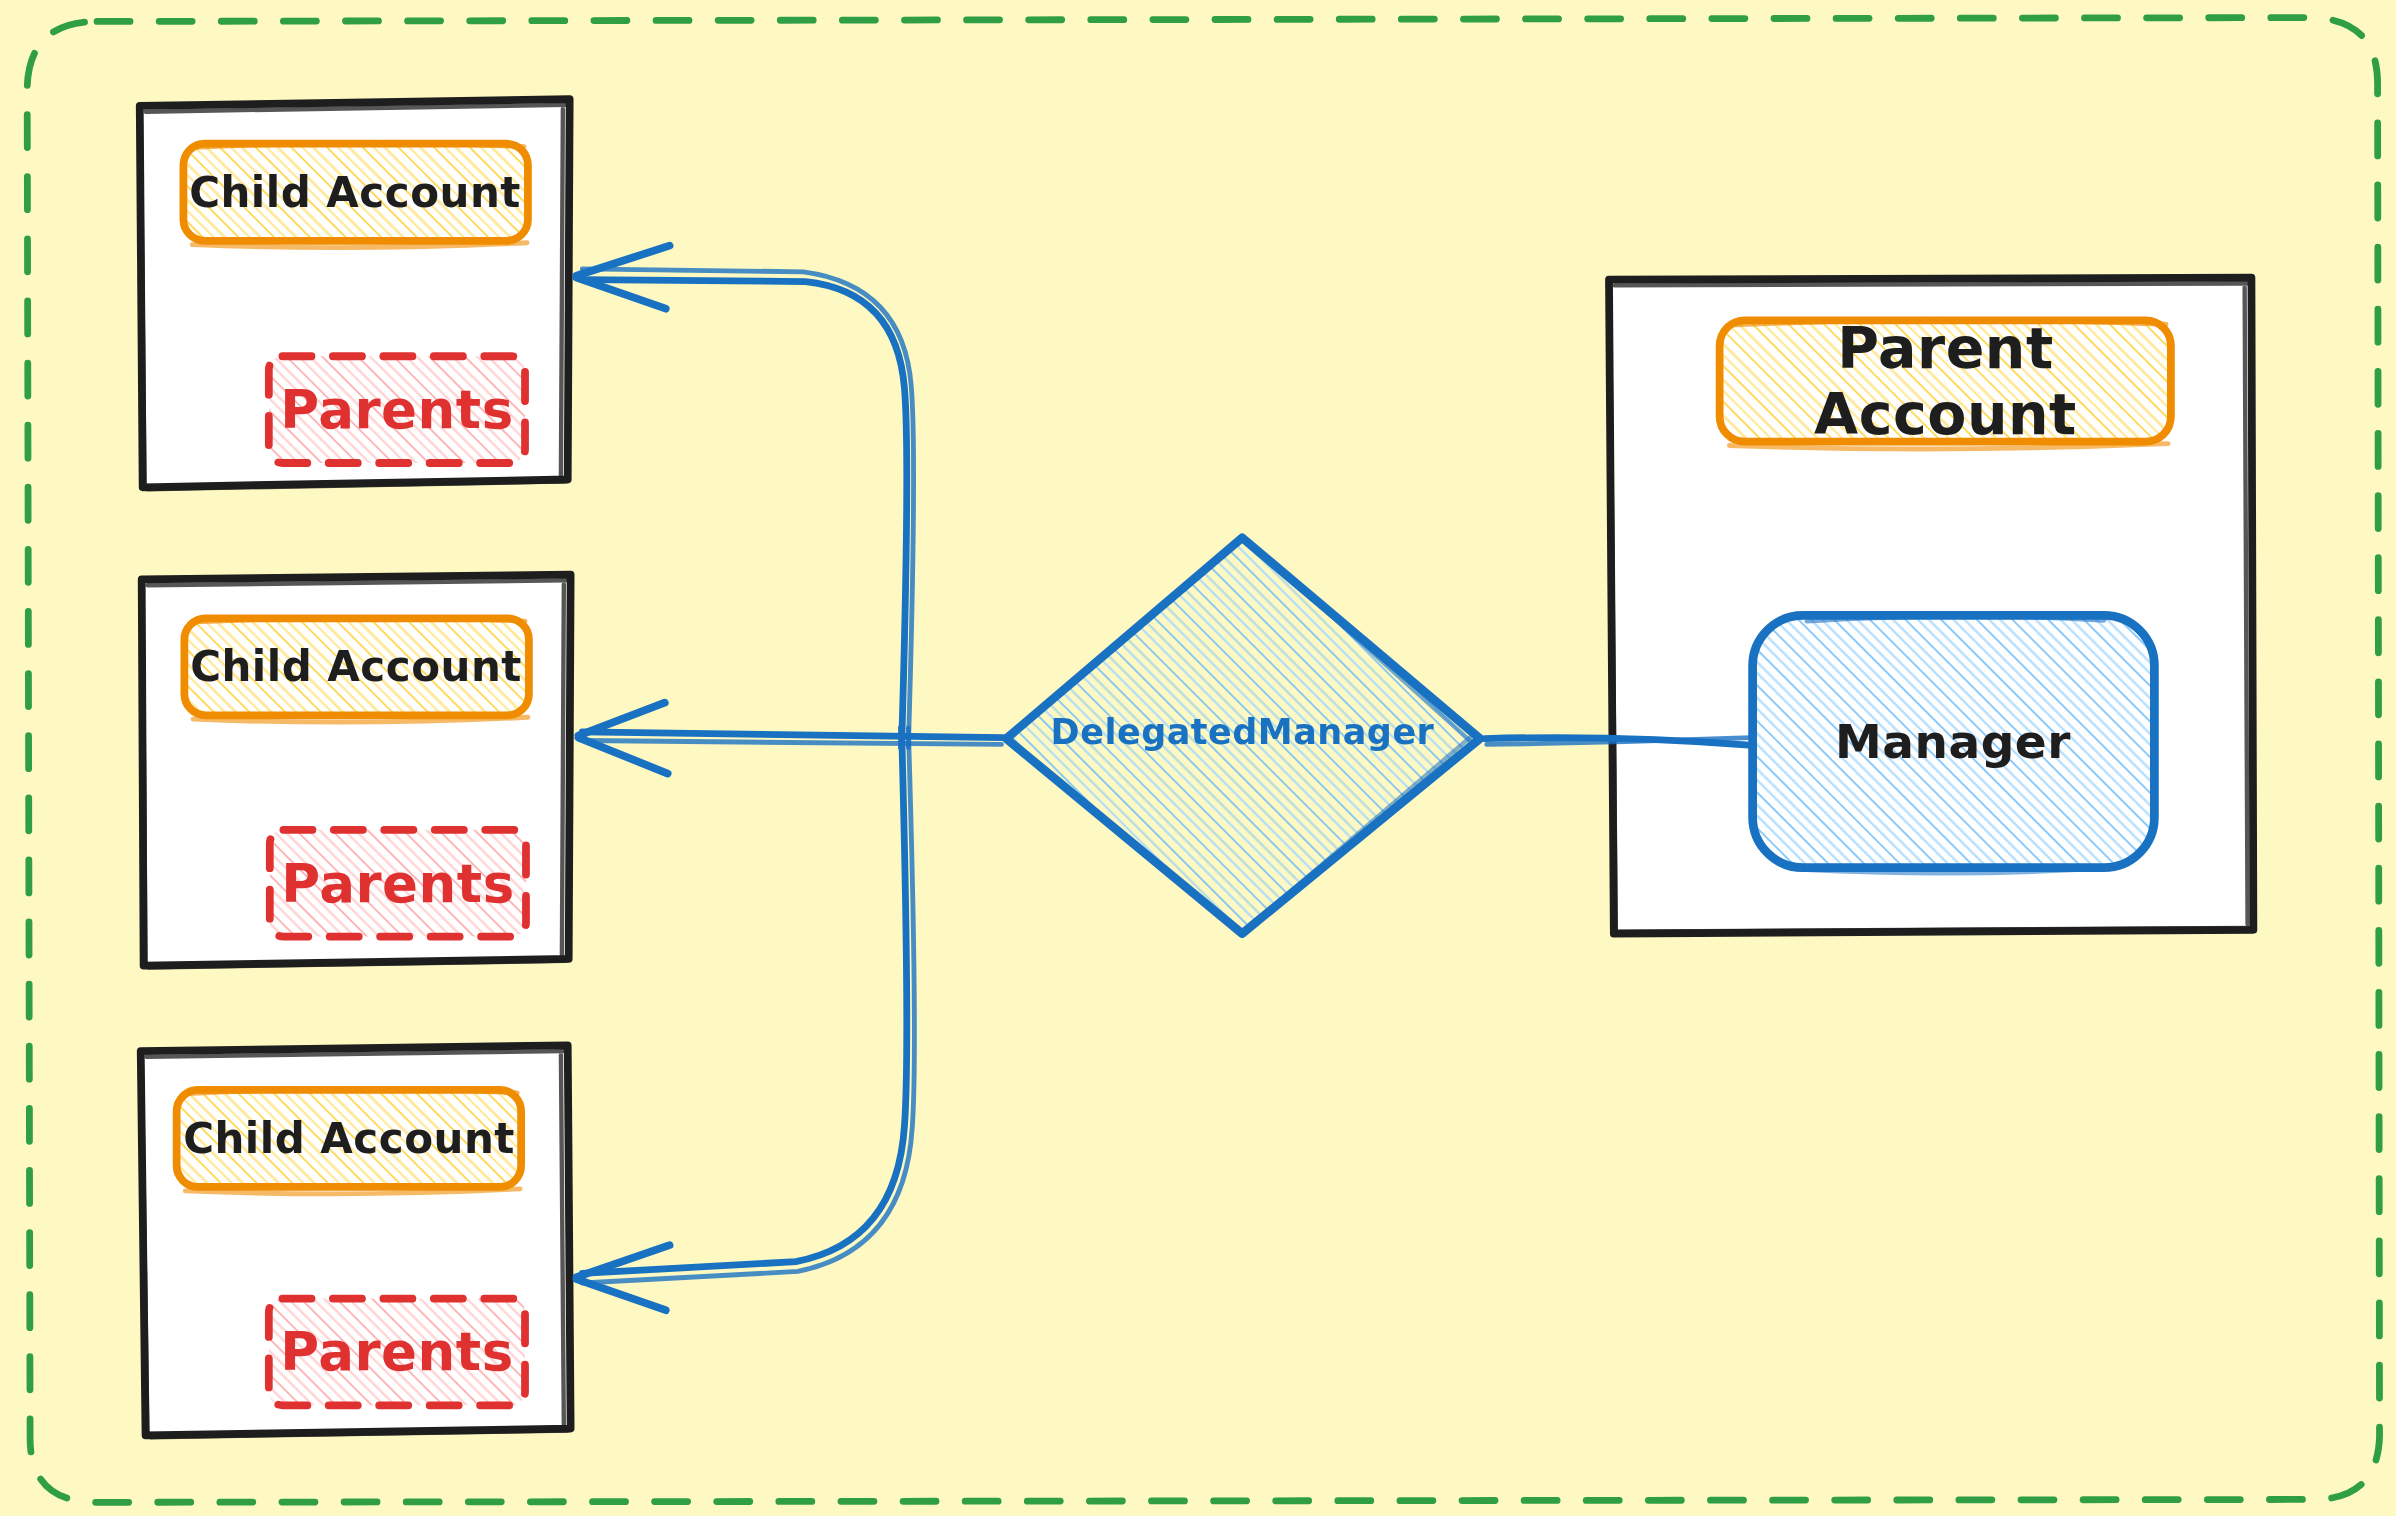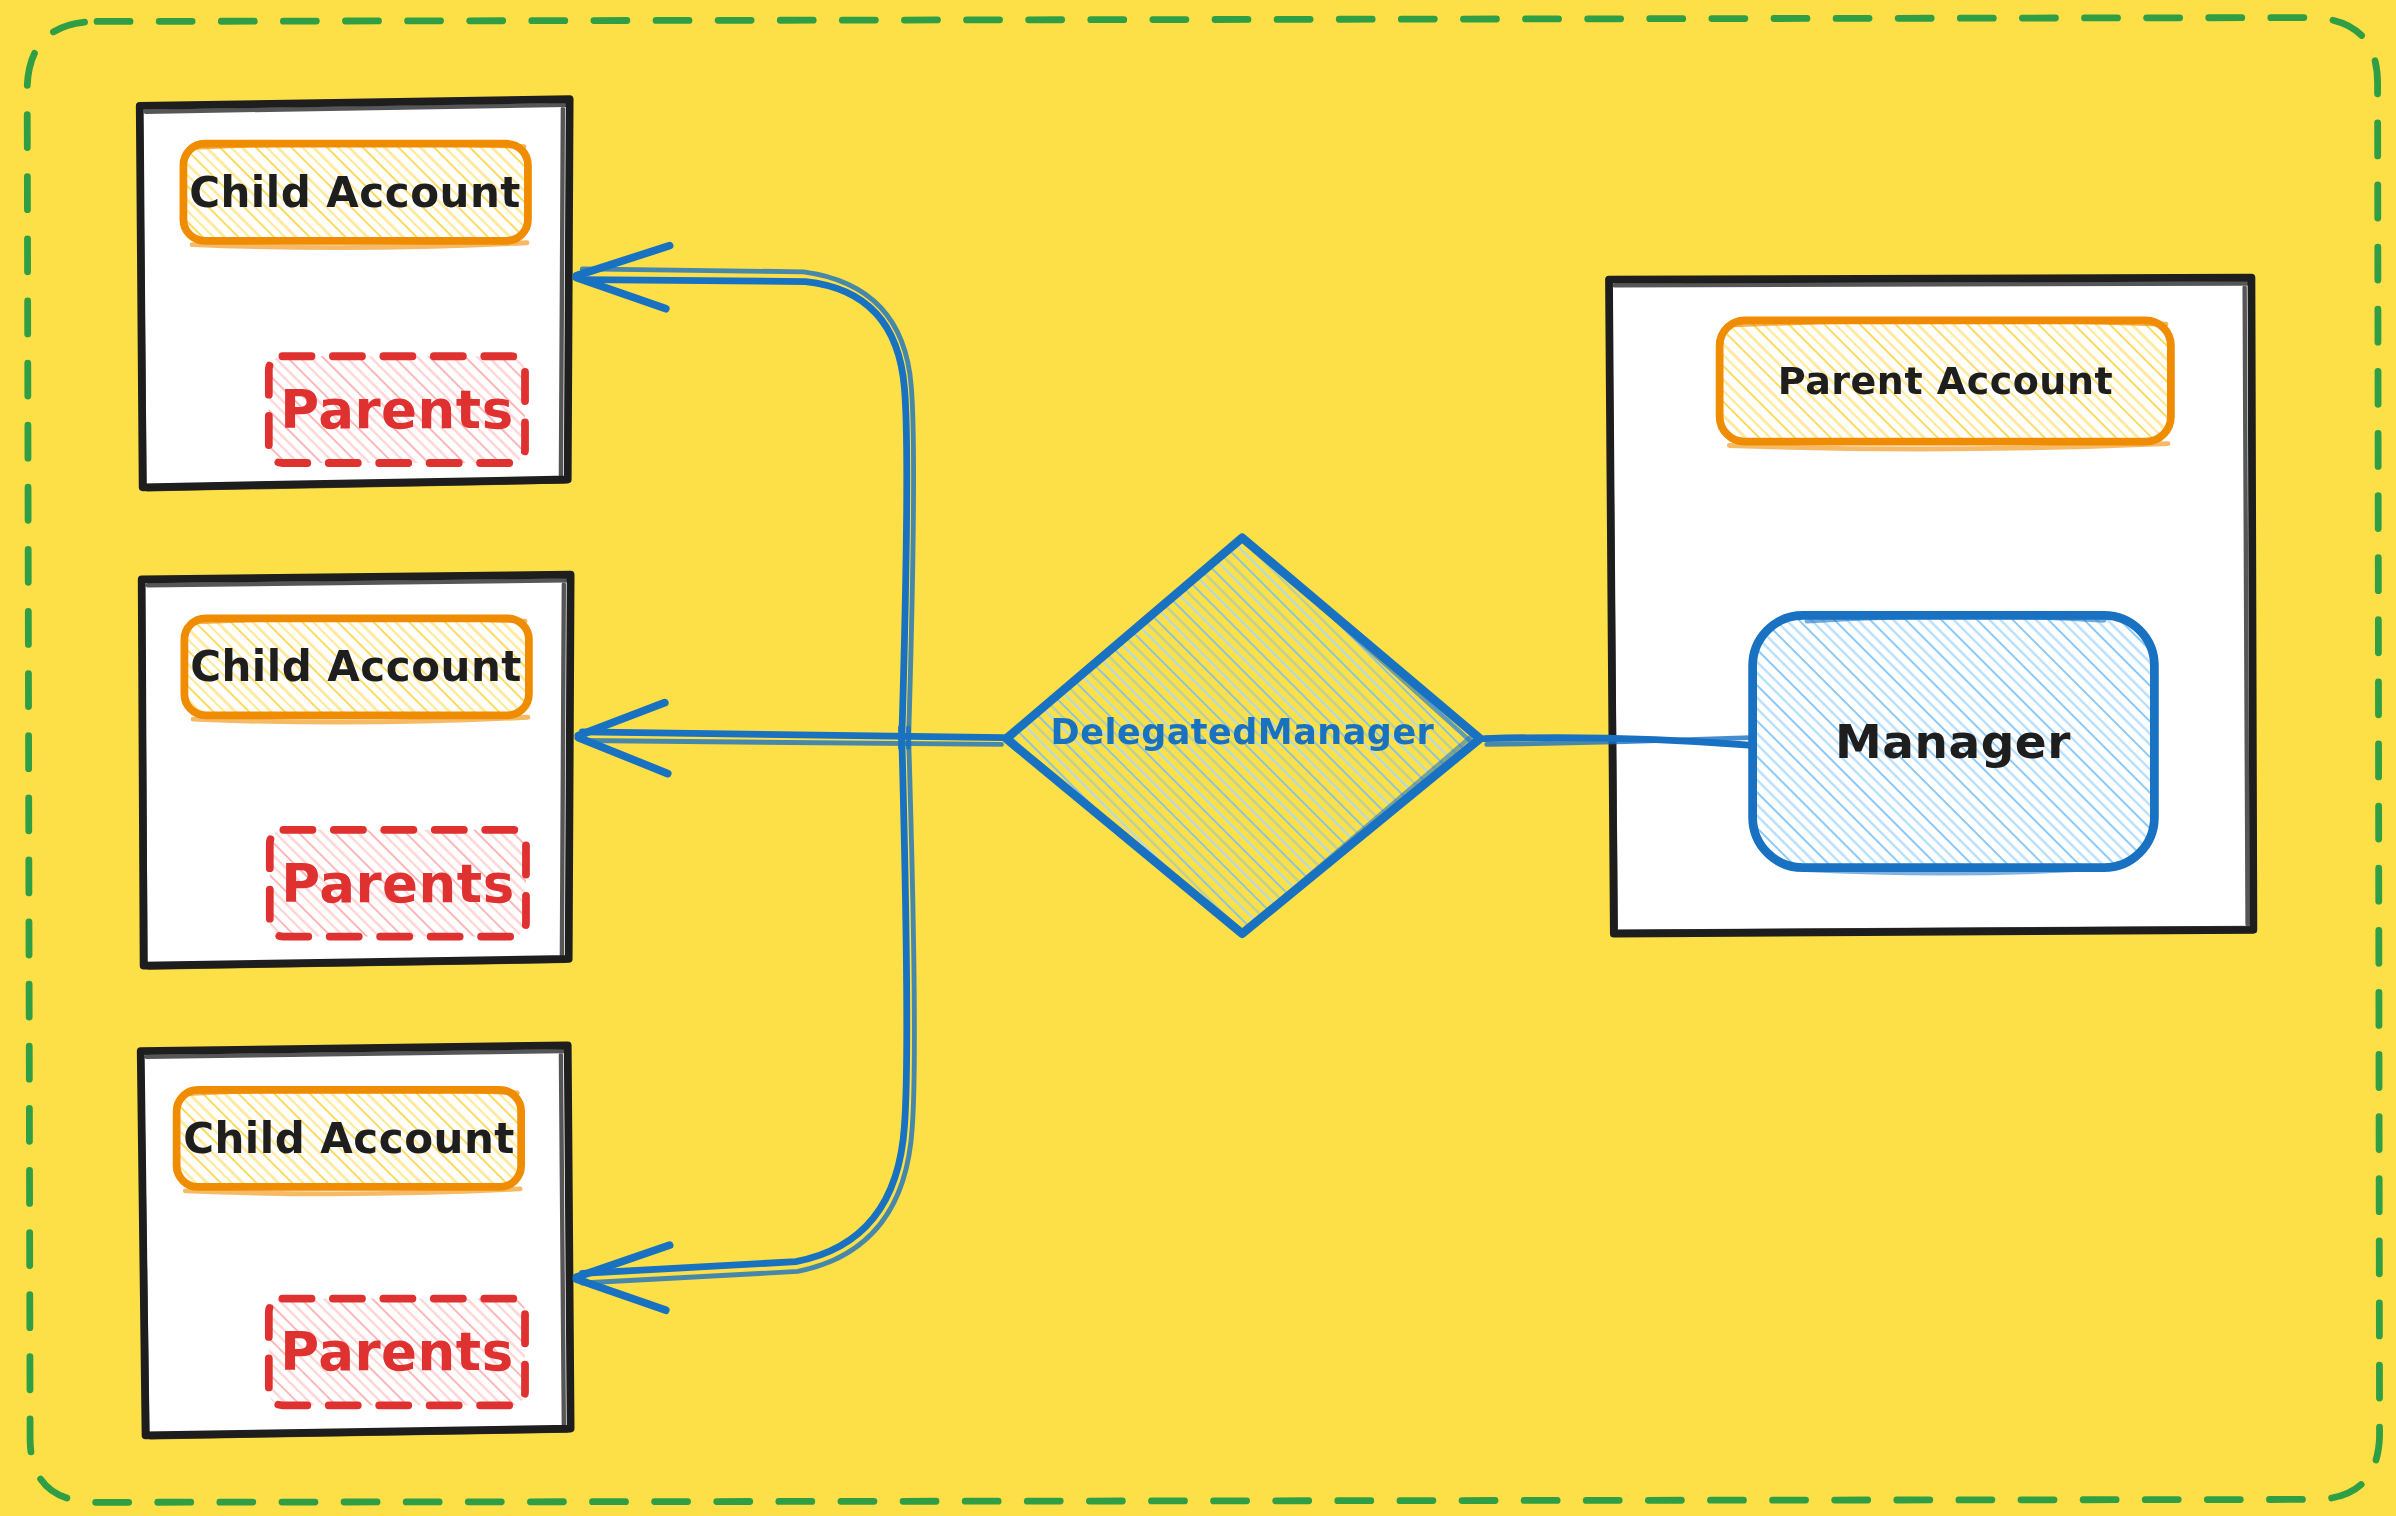--- a/index.html
+++ b/index.html
@@ -11,21 +11,21 @@
   body {
     width: 2397px;
     height: 1517px;
     overflow: hidden;
     font-family: "DejaVu Sans", sans-serif;
   }
   #stage {
     position: relative;
     width: 2397px;
     height: 1517px;
-    background: #fde047;
+    background: #fef9c3;
   }
   #diagram-svg {
     position: absolute;
     left: 0;
     top: 0;
     width: 2397px;
     height: 1517px;
   }
   .node-label {
     position: absolute;
@@ -45,21 +45,21 @@
   }
   .lbl-parents {
     font-family: "DejaVu Sans", sans-serif;
     font-size: 53px;
     font-weight: 600;
     color: #e03131;
     letter-spacing: 0.5px;
   }
   .lbl-parent-account {
     font-family: "DejaVu Sans", sans-serif;
-    font-size: 38px;
+    font-size: 57px;
     font-weight: 600;
     color: #1e1e1e;
     letter-spacing: 0.5px;
   }
   .lbl-manager {
     font-family: "DejaVu Sans", sans-serif;
     font-size: 47px;
     font-weight: 600;
     color: #1e1e1e;
     letter-spacing: 0.5px;

